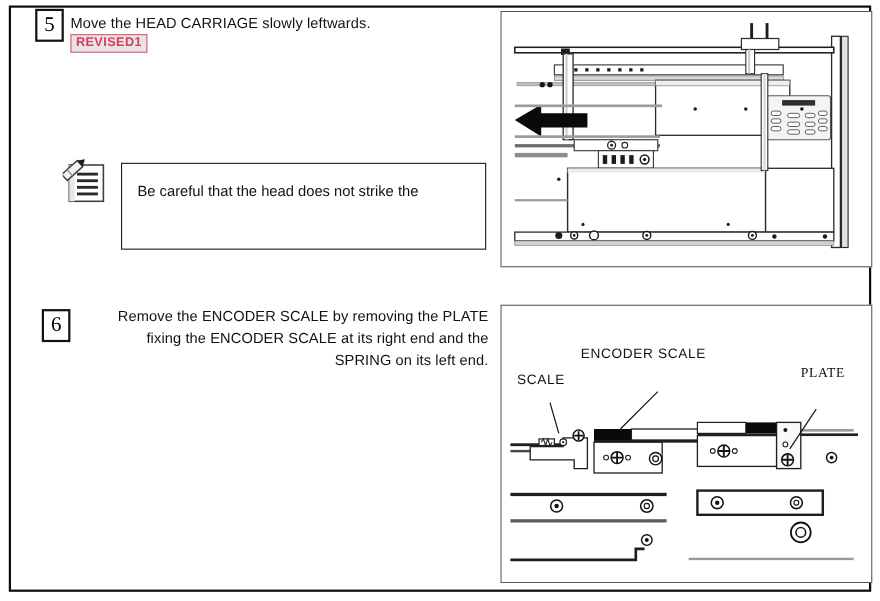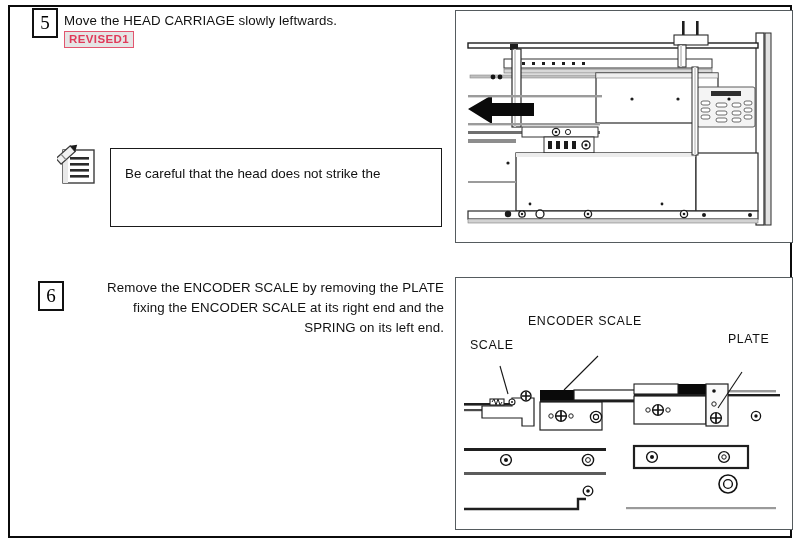--- a/index.html
+++ b/index.html
@@ -355,16 +355,16 @@
 
       <rect x="170" y="229" width="150" height="2.2" fill="#9a9a9a"></rect>
 
       <path d="M44,88 L52,116" fill="none" stroke="#151515" stroke-width="1.1"></path>
       <path d="M142,78 L108,112" fill="none" stroke="#151515" stroke-width="1.1"></path>
       <path d="M286,94 L262,130" fill="none" stroke="#151515" stroke-width="1.1"></path>
     </svg>
 
     <div class="diag-label" style="left:14px; top:60px;">SCALE</div>
     <div class="diag-label" style="left:72px; top:36px;">ENCODER SCALE</div>
-    <div class="diag-label" style="left:272px; top:54px;">PLATE</div>
+    <div class="diag-label" style="left:272px; top:54px;font-family:Liberation Serif, serif;">PLATE</div>
   </div>
 
 </div>
 
 </body></html>

